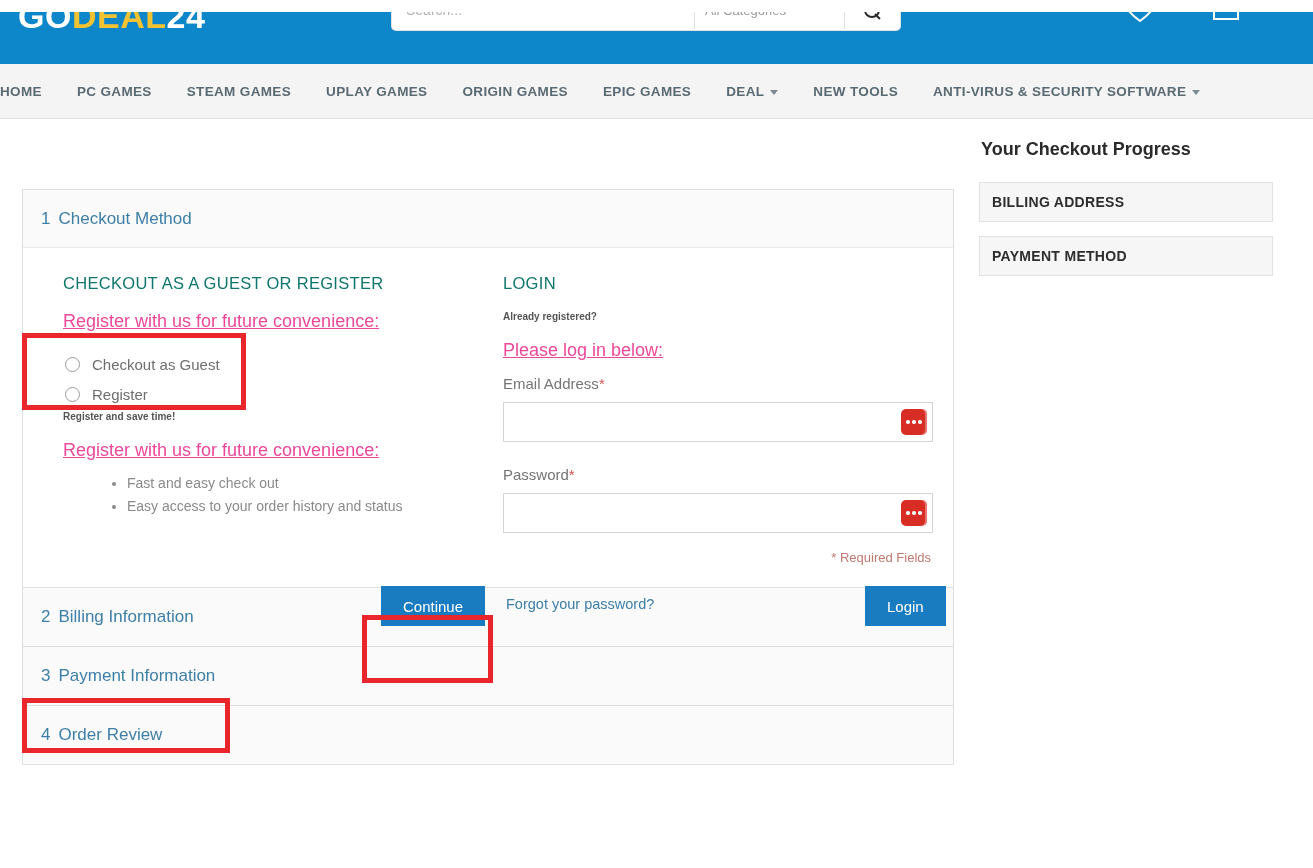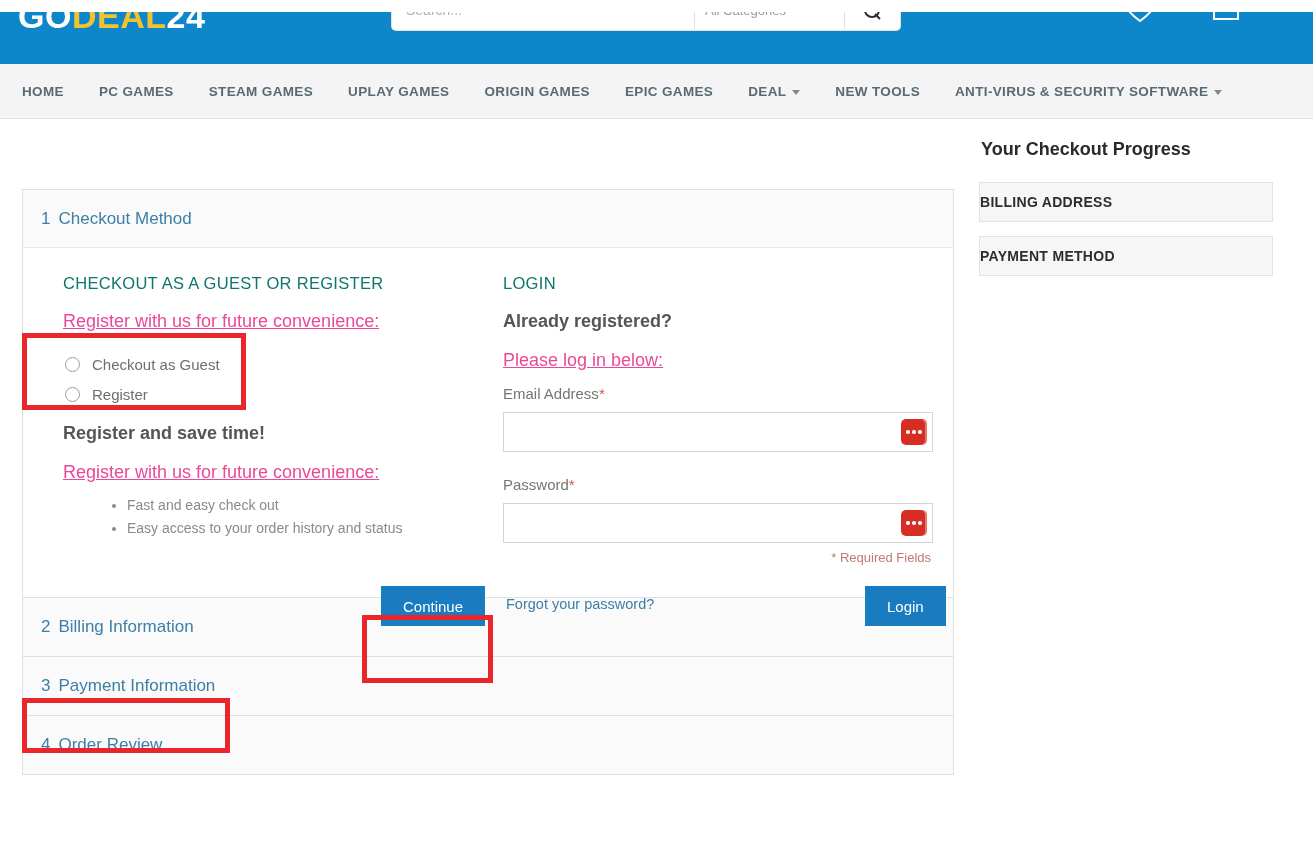--- a/index.html
+++ b/index.html
@@ -64,21 +64,21 @@
 
   .hdr-icons { position:absolute; right:70px; top:-20px; display:flex; gap:52px; align-items:center; }
   .ico-heart { width:34px; height:32px; position:relative; }
   .ico-heart svg, .ico-bag svg { display:block; }
   .ico-bag { width:34px; height:32px; position:relative; }
 
   
   .navbar {
     position:absolute; left:0; top:64px; width:1313px; height:55px;
     background:#f4f4f4; border-bottom:1px solid #e3e3e3;
-    display:flex; align-items:center; padding-left:22px;
+    display:flex; align-items:center; 
   }
   .navitem {
     font-size:13.5px; font-weight:700; color:#5a6a72;
     letter-spacing:0.35px; margin-right:35px; cursor:pointer;
     display:flex; align-items:center; gap:6px; white-space:nowrap;
   }
   .navitem .caret {
     width:0;height:0;border-left:4px solid transparent;border-right:4px solid transparent;
     border-top:5px solid #7b8a91; margin-top:2px;
   }
@@ -109,21 +109,21 @@
   .cols { display:flex; }
   .c-left { width:462px; padding-left:20px; }
   .c-right{ width:450px; padding-left:12px; }
 
   .sec-title {
     font-size:16.5px; color:#0f766e; letter-spacing:0.3px;
     margin:0 0 18px 0; font-weight:400; text-transform:uppercase;
   }
   .sec-title.login-t { text-transform:none; }
   .muted { font-size:18px; color:#ec4899; margin:0 0 14px 0;text-decoration:underline; }
-  .strongline { font-size:18px; color:#555; font-weight:700; margin:12px 0 18px 0; }
+  .strongline { font-size:10px; color:#555; font-weight:700; margin:0 0 18px 0; }
   .bul { margin:0; padding-left:20px; color:#8a8a8a; font-size:14px; }
   .bul li { margin-bottom:7px;margin-left:44px; }
 
   
   .radio-group { position:relative; padding:10px 0 4px 2px; }
   .radio-row { display:flex; align-items:center; margin:0 0 13px 0; cursor:pointer; }
   .radio-row:last-child { margin-bottom:4px; }
   .rb {
     width:15px;height:15px;border:1.5px solid #9c9c9c;border-radius:50%;
     background:#fff; margin-right:12px; flex:0 0 auto;
@@ -163,21 +163,21 @@
   .link-forgot {
     position:absolute; left:483px; top:18px;
     font-size:14.5px; color:#3d7fa6; text-decoration:none; cursor:pointer;
   }
   .btn-login { position:absolute; left:842px; top:8px; min-width:74px; }
 
   
   .side-title { font-size:18px; font-weight:700; color:#2a2a2a; margin:0 0 22px 2px; }
   .side-card {
     border:1px solid #e2e2e2; background:#f6f6f6; height:40px;
-    display:flex; align-items:center; padding-left:0;
+    display:flex; align-items:center; padding-left:12px;
     font-size:14px; font-weight:700; color:#2d2d2d; letter-spacing:0.3px;
     margin-bottom:14px; cursor:pointer;
   }
 
   
   .hl {
     position:absolute; border:5px solid #e8262b; pointer-events:none; z-index:50;
   }
   #hl-radios { left:22px; top:333px; width:224px; height:77px; }
   #hl-continue{ left:362px; top:615px; width:131px; height:68px; }

